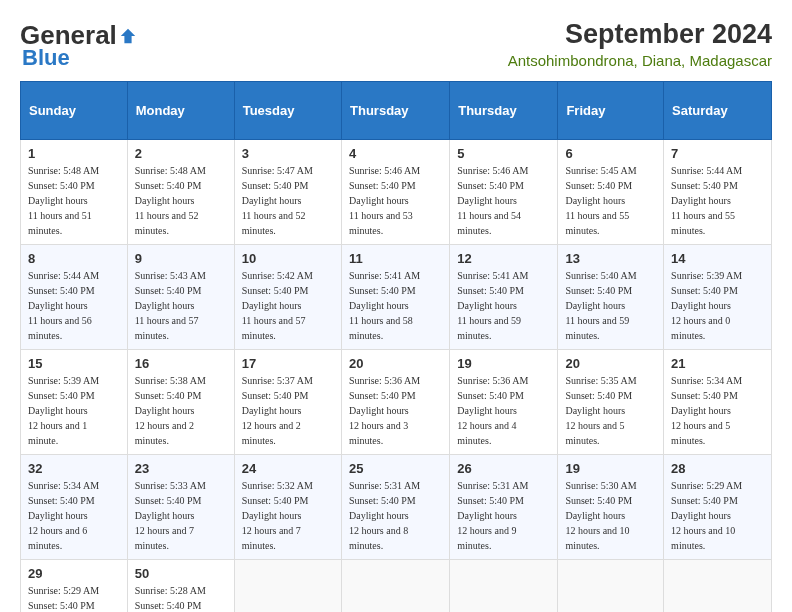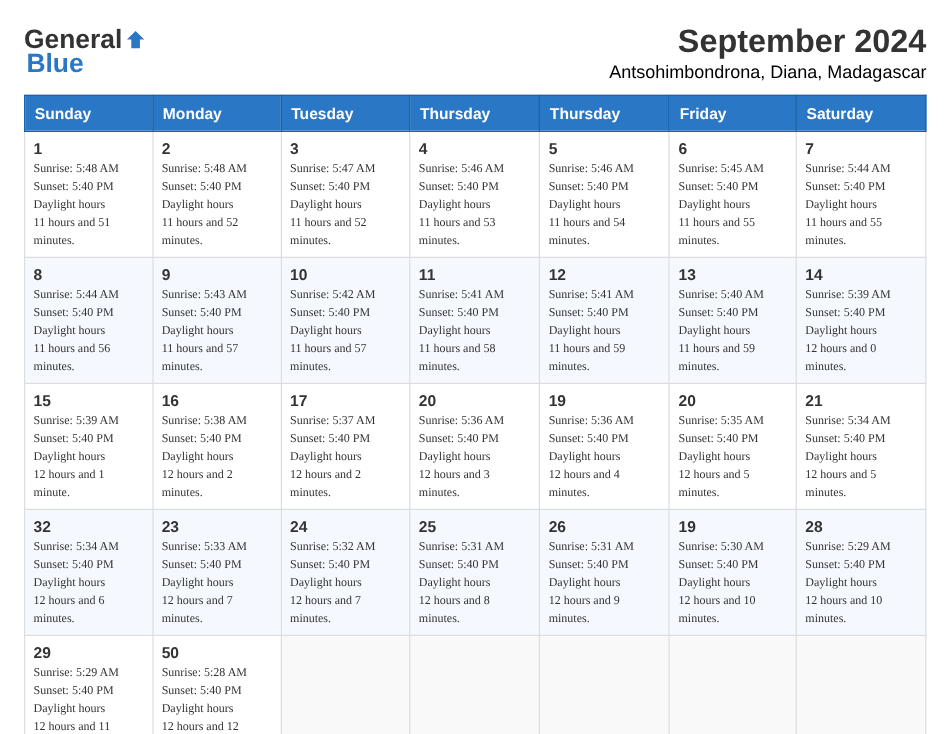--- a/index.html
+++ b/index.html
@@ -17,21 +17,21 @@
       margin-bottom: 10px;
     }
     .logo {
       display: flex;
       flex-direction: column;
       align-items: flex-start;
     }
     .logo-text {
       display: flex;
       align-items: center;
-      font-size: 22px;
+      font-size: 26px;
       font-weight: bold;
       color: #333;
     }
     .logo-general { color: #333; }
     .logo-blue { color: #1a6bbf; }
     .logo-icon {
       width: 18px;
       height: 18px;
       margin-left: 2px;
     }
@@ -39,34 +39,34 @@
       text-align: right;
     }
     .month-title {
       font-size: 27px;
       font-weight: bold;
       color: #333;
       line-height: 1.1;
     }
     .location {
       font-size: 15px;
-      color: #000000;
+      color: #4d7c0f;
       margin-top: 2px;
     }
     .calendar {
       width: 100%;
       border-collapse: collapse;
       border: 1px solid #ccc;
     }
     .calendar th {
       background-color: #2a78c5;
       color: #fff;
       font-size: 13px;
       font-weight: bold;
-      padding: 7px 8px;
+      padding: 21px 8px;
       text-align: left;
       border: 1px solid #1a60aa;
     }
     .calendar td {
       vertical-align: top;
       padding: 6px 7px;
       font-size: 10.5px;
       color: #333;
       border: 1px solid #ddd;
       width: 113px;

